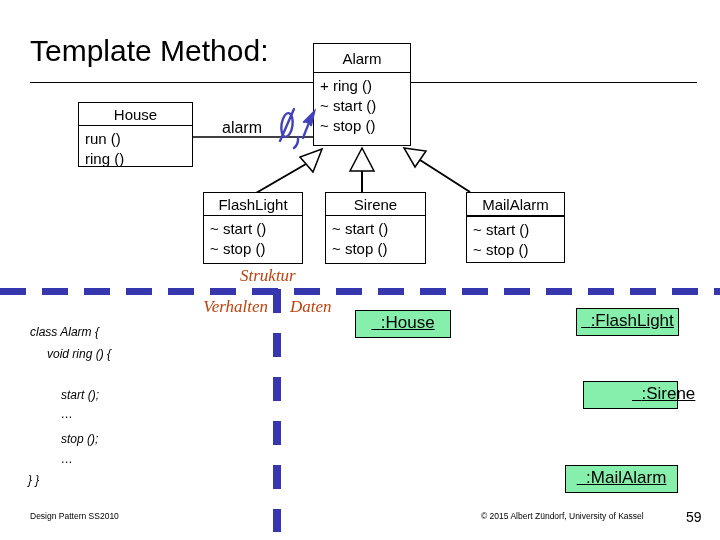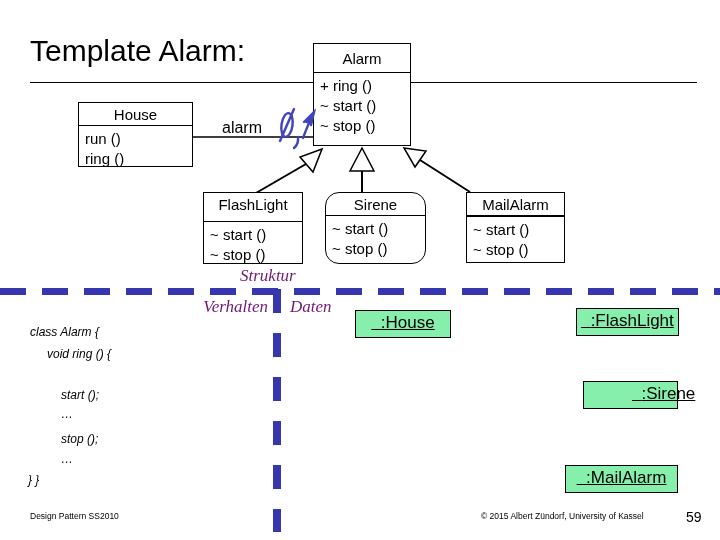--- a/index.html
+++ b/index.html
@@ -28,21 +28,21 @@
   
   .h-divider {
     position:absolute; left:0; top:288px; width:720px; height:7px; z-index:1;
     background:repeating-linear-gradient(to right, #3636ae 0 26px, transparent 26px 42px);
   }
   .v-divider {
     position:absolute; left:273px; top:289px; width:8px; height:243px; z-index:1;
     background:repeating-linear-gradient(to bottom, #3636ae 0 24px, transparent 24px 44px);
   }
   .quad-label {
-    position:absolute; font-style:italic; color:#701a75; font-size:17px; z-index:2;
+    position:absolute; font-style:italic; color:#c2410c; font-size:17px; z-index:2;
     font-family:"Liberation Serif", serif; white-space:nowrap;
   }
   .lbl-struktur  { left:240px; top:266px; }
   .lbl-verhalten { left:185px; top:297px; width:83px; text-align:right; }
   .lbl-daten     { left:290px; top:297px; }
 
   
   .inst-box {
     position:absolute; border:1px solid #000; background:#86efac; z-index:2;
     font-size:17px; text-align:center; padding:2px 2px 4px 2px; box-sizing:border-box;
@@ -62,21 +62,21 @@
 
   .footer-left  { position:absolute; left:30px;  top:511px; font-size:8.5px; z-index:2; }
   .footer-right { position:absolute; left:481px; top:511px; font-size:8.5px; z-index:2; }
   .page-number  { position:absolute; left:686px; top:509px; font-size:14px; z-index:2; }
 </style>
 </head>
 <body>
 
 <div class="slide">
 
-  <div class="slide-title">Template Alarm:</div>
+  <div class="slide-title">Template Method:</div>
   <div class="title-rule"></div>
 
   <svg class="lines-svg" width="720" height="540" viewBox="0 0 720 540">
 
     <line x1="177" y1="137" x2="313" y2="137" stroke="#000" stroke-width="1.5"></line>
 
     <line x1="256" y1="193" x2="306" y2="164" stroke="#000" stroke-width="2"></line>
     <polygon points="322,149 300,157 313,172" fill="#fff" stroke="#000" stroke-width="1.5"></polygon>
 
     <line x1="362" y1="192" x2="362" y2="171" stroke="#000" stroke-width="2"></line>
@@ -99,28 +99,28 @@
     <div class="uml-methods">
       <div>+ ring ()</div>
       <div>~ start ()</div>
       <div>~ stop ()</div>
     </div>
   </div>
 
   <div class="assoc-label">alarm</div>
 
   <div class="uml-box" style="left:203px; top:192px; width:100px; height:72px;">
-    <div class="uml-title" style="padding:3px 0 8px 0;">FlashLight</div>
+    <div class="uml-title" style="padding:3px 0 2px 0;">FlashLight</div>
     <div class="uml-methods">
       <div>~ start ()</div>
       <div>~ stop ()</div>
     </div>
   </div>
 
-  <div class="uml-box" style="left:325px; top:192px; width:101px; height:72px;border-radius:14px;">
+  <div class="uml-box" style="left:325px; top:192px; width:101px; height:72px;">
     <div class="uml-title" style="padding:3px 0 2px 0;">Sirene</div>
     <div class="uml-methods">
       <div>~ start ()</div>
       <div>~ stop ()</div>
     </div>
   </div>
 
   <div class="uml-box" style="left:466px; top:192px; width:99px; height:71px;">
     <div class="uml-title thick" style="padding:3px 0 2px 0;">MailAlarm</div>
     <div class="uml-methods">

